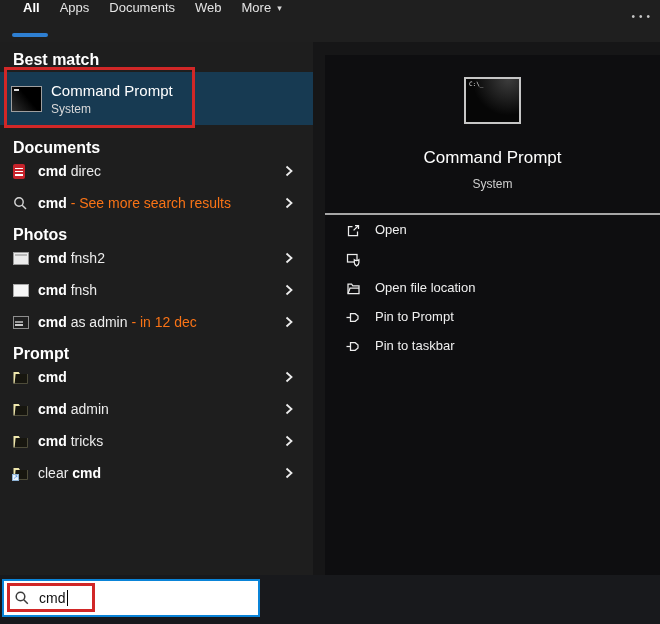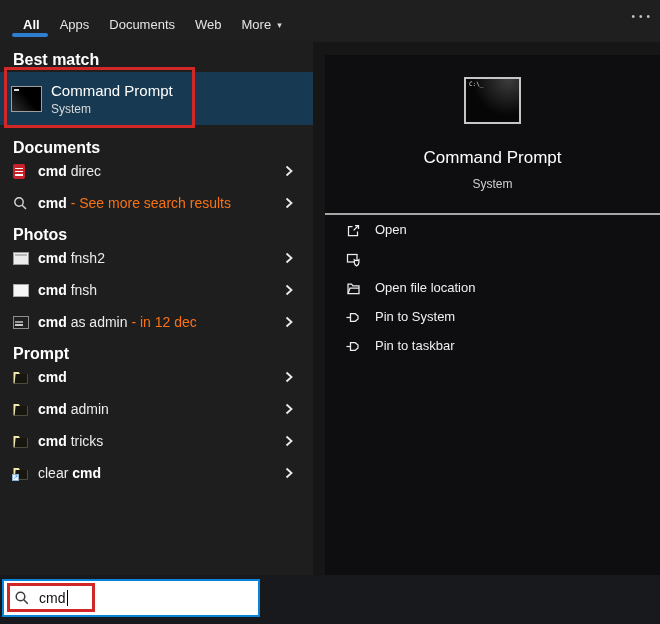--- a/index.html
+++ b/index.html
@@ -2,21 +2,21 @@
 <html><head>
 <meta charset="utf-8">
 <style>
   *{box-sizing:border-box;margin:0;padding:0}
   html,body{width:660px;height:624px}
   body{font-family:"Liberation Sans",sans-serif;background:#141415;overflow:hidden}
   #app{position:absolute;left:0;top:0;width:660px;height:624px;background:#141415}
 
   
   #top-bar{position:absolute;left:0;top:0;width:660px;height:42px;background:#1f1f1f}
-  .tabs{display:flex;align-items:flex-end;height:32px;padding-left:23px;gap:20px}
+  .tabs{display:flex;align-items:flex-start;height:32px;padding-left:23px;gap:20px}
   .tab{font-size:13px;color:#e4e4e4;display:flex;align-items:center;gap:6px;cursor:default}
   .tab.active{color:#fff;font-weight:bold}
   .tab .caret{font-size:9px;color:#d8d8d8}
   #tab-underline{position:absolute;left:12px;top:33px;width:36px;height:4px;background:#2e7fd2;border-radius:2px}
   #ellipsis{position:absolute;right:6px;top:11px;font-size:10px;letter-spacing:4px;color:#c6c6c6}
 
   
   #left-panel{position:absolute;left:0;top:42px;width:313px;height:533px;background:#1e1e1e;overflow:hidden}
   .sec-header{margin:8px 0 0 13px;height:15px;line-height:15px;font-size:16px;font-weight:bold;color:#fff}
   #bm-header{margin-top:10px}
@@ -248,21 +248,21 @@
             </span>
             <span class="al">Open file location</span>
           </div>
           <div class="action">
             <span class="aicon">
               <svg width="17" height="17" viewBox="0 0 17 17" fill="none" stroke="#ececec" stroke-width="1.25">
                 <path d="M1.5 8.5 H5.5"></path>
                 <path d="M5.5 4.7 H10.2 L13 7 V10 L10.2 12.3 H5.5 z"></path>
               </svg>
             </span>
-            <span class="al">Pin to System</span>
+            <span class="al">Pin to Prompt</span>
           </div>
           <div class="action">
             <span class="aicon">
               <svg width="17" height="17" viewBox="0 0 17 17" fill="none" stroke="#ececec" stroke-width="1.25">
                 <path d="M1.5 8.5 H5.5"></path>
                 <path d="M5.5 4.7 H10.2 L13 7 V10 L10.2 12.3 H5.5 z"></path>
               </svg>
             </span>
             <span class="al">Pin to taskbar</span>
           </div>

